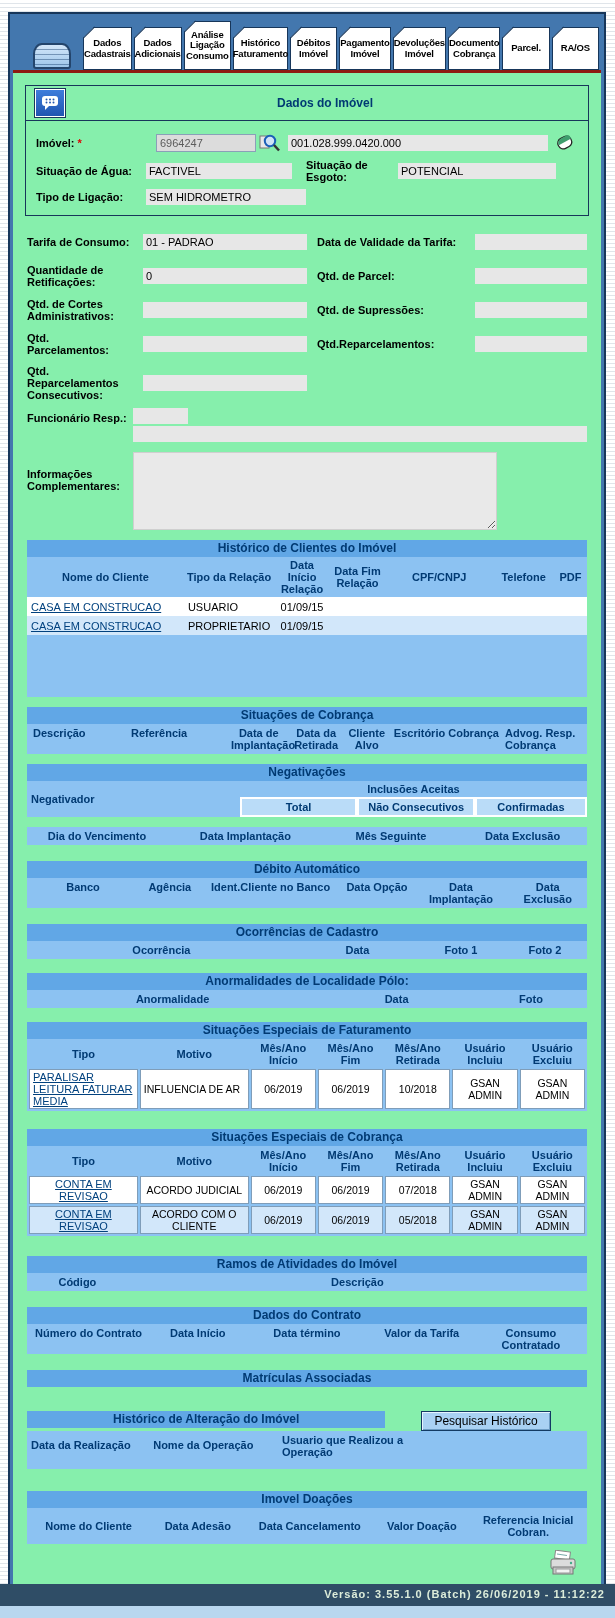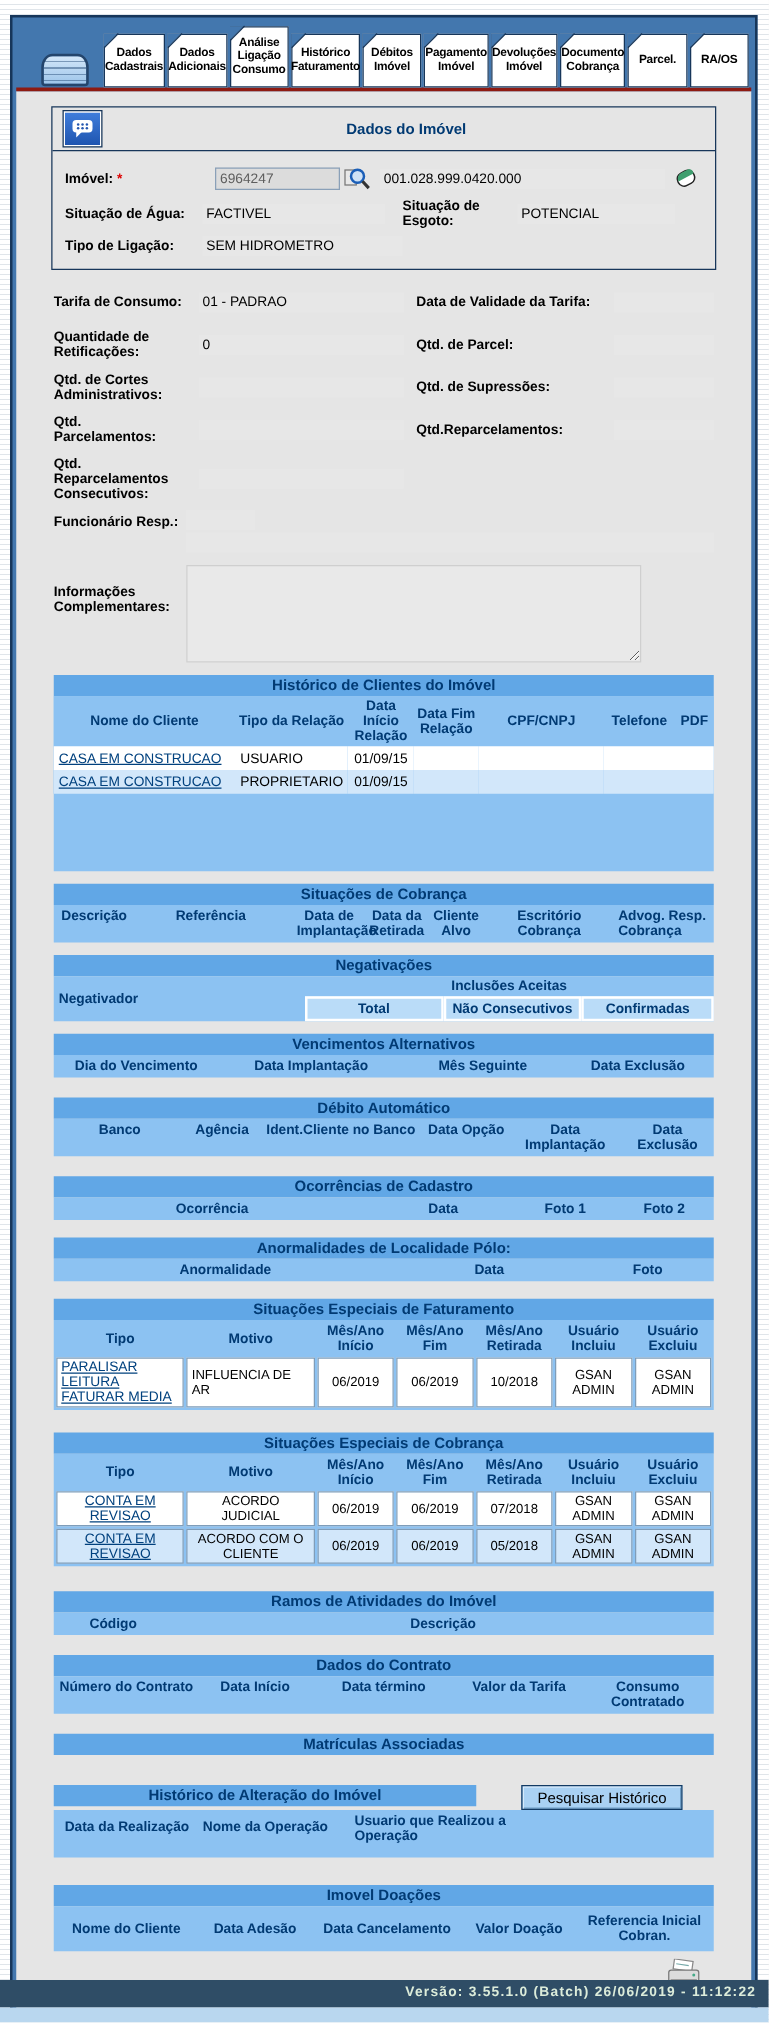--- a/index.html
+++ b/index.html
@@ -16,21 +16,21 @@
     border:2px solid #24456c;border-radius:9px 9px 3px 3px/11px 11px 3px 3px;box-sizing:border-box;}
   .tab{position:relative;background:#fff;border:1px solid #17365a;height:43px;width:55px;margin-right:2px;
     display:flex;align-items:center;justify-content:center;text-align:center;
     font-weight:bold;font-size:9.5px;line-height:1.1;letter-spacing:-.2px;white-space:pre-line;
     box-sizing:border-box;cursor:pointer;color:#000;}
   .tab.tall{height:49px;}
   .tab::before{content:"";position:absolute;top:-1px;left:-1px;width:0;height:0;
     border-top:11px solid #4377ae;border-right:11px solid transparent;}
   .tab::after{content:"";position:absolute;top:4px;left:-3px;width:16px;height:1px;background:#17365a;transform:rotate(-45deg);}
   
-  .content{background:#e5e5e5;padding:4px 16px 8px;min-height:1490px;box-sizing:border-box;}
+  .content{background:#86efac;padding:4px 0 8px;min-height:1490px;box-sizing:border-box;}
   .box{margin:8px 12px 10px;border:1px solid #17365a;}
   .box-head{display:flex;align-items:center;padding:3px 6px;border-bottom:1px solid #17365a;}
   .bubble-btn{width:28px;height:26px;background:linear-gradient(#3f7ddb,#1f55b0);border:1px solid #fff;outline:1px solid #17365a;display:flex;align-items:center;justify-content:center;cursor:pointer;}
   .box-title{flex:1;text-align:center;font-weight:bold;font-size:12px;color:#013a73;}
   .box-body{padding:6px 8px 8px;}
   .row{display:flex;align-items:center;margin:6px 2px;}
   .lbl{font-weight:bold;font-size:11px;color:#000;}
   .req{color:#d00;font-weight:bold;}
   .inp{background:#e7e7e7;min-height:16px;font-size:11px;padding:1px 3px;color:#000;box-sizing:border-box;display:flex;align-items:center;}
   .inp-box{background:#dcdcdc;border:1px solid #8aa0b8;color:#5d5d5d;font-size:11px;padding:1px 3px;height:18px;box-sizing:border-box;font-family:inherit;}
@@ -251,21 +251,20 @@
         <tr>
           <td class="sub" style="width:21%;">Total</td>
           <td class="sub" style="width:21%;">Não Consecutivos</td>
           <td class="sub" style="width:20%;">Confirmadas</td>
         </tr>
       </tbody>
         </table>
     </div>
 
     <div class="sect">
-      <div class="title-bar">Vencimentos Alternativos</div>
       <div class="hrow">
         <div class="hcell" style="width:25%;">Dia do Vencimento</div>
         <div class="hcell" style="width:28%;">Data Implantação</div>
         <div class="hcell" style="width:24%;">Mês Seguinte</div>
         <div class="hcell" style="width:23%;">Data Exclusão</div>
       </div>
     </div>
 
     <div class="sect" style="margin-top:16px;">
       <div class="title-bar">Débito Automático</div>
@@ -385,21 +384,21 @@
     <div class="sect" style="margin-top:16px;">
       <div class="title-bar">Matrículas Associadas</div>
     </div>
 
     <div class="sect" style="margin-top:24px;">
       <div class="histalt-head">
         <div class="title-bar">Histórico de Alteração do Imóvel</div>
         <button class="btn" style="margin-left:36px;">Pesquisar Histórico</button>
       </div>
       <div class="hrow" style="min-height:38px;">
-        <div class="hcell" style="width:22%;text-align:center;padding-left:4px;padding-top:8px;">Data da Realização</div>
+        <div class="hcell" style="width:22%;text-align:left;padding-left:4px;padding-top:8px;">Data da Realização</div>
         <div class="hcell" style="width:23%;text-align:left;padding-top:8px;">Nome da Operação</div>
         <div class="hcell" style="width:30%;text-align:left;">Usuario que Realizou a Operação</div>
         <div class="hcell" style="width:25%;"></div>
       </div>
     </div>
 
     <div class="sect" style="margin-top:22px;">
       <div class="title-bar">Imovel Doações</div>
       <div class="hrow" style="min-height:36px;align-items:center;">
         <div class="hcell" style="width:22%;">Nome do Cliente</div>

